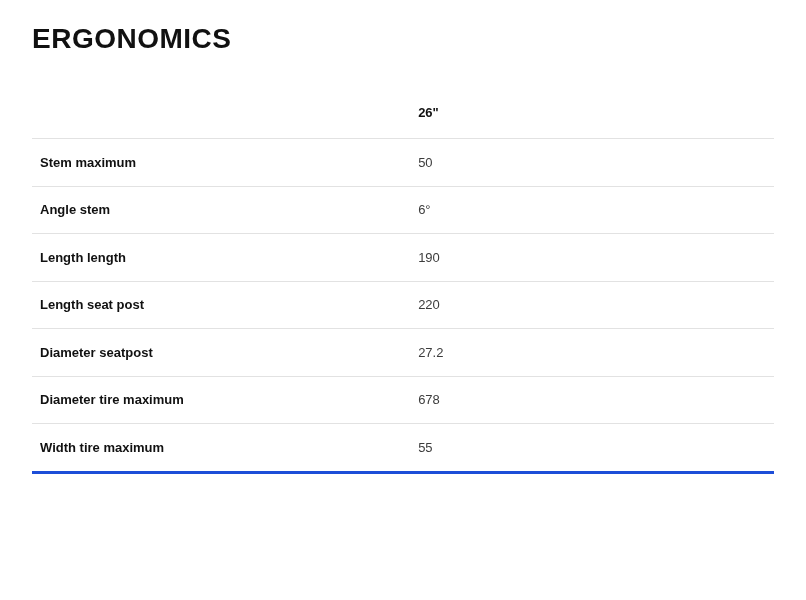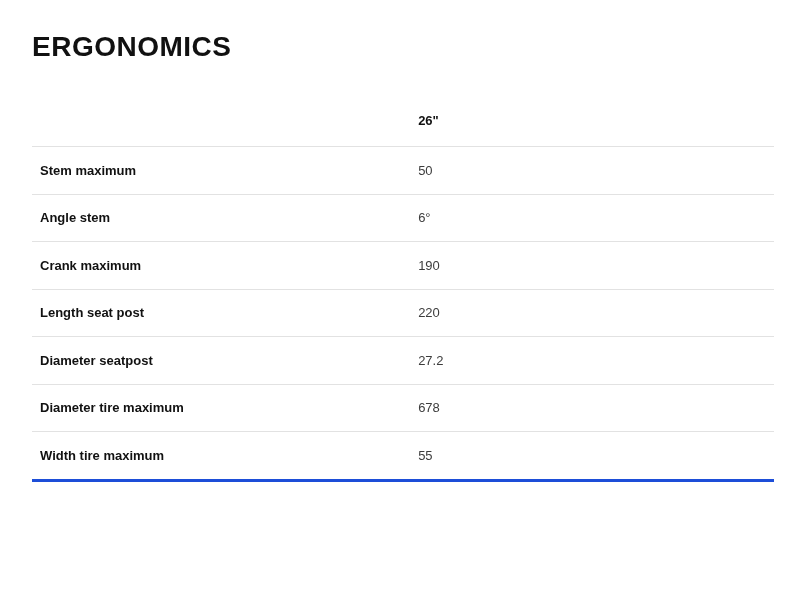--- a/index.html
+++ b/index.html
@@ -12,21 +12,21 @@
     background: #ffffff;
     font-family: "Liberation Sans", sans-serif;
     color: #1a1a1a;
     overflow: hidden;
   }
   .page {
     position: relative;
     width: 806px;
     height: 600px;
     box-sizing: border-box;
-    padding: 8px 32px;
+    padding: 0 32px;
   }
   .page-title {
     font-size: 28px;
     font-weight: bold;
     letter-spacing: 0.5px;
     text-transform: uppercase;
     color: #111111;
     margin: 0;
     padding-top: 22px;
     padding-bottom: 0;
@@ -104,21 +104,21 @@
     <tbody>
       <tr>
         <td class="cell-label">Stem maximum</td>
         <td class="cell-value">50</td>
       </tr>
       <tr>
         <td class="cell-label">Angle stem</td>
         <td class="cell-value">6°</td>
       </tr>
       <tr>
-        <td class="cell-label">Crank maximum</td>
+        <td class="cell-label">Length length</td>
         <td class="cell-value">190</td>
       </tr>
       <tr>
         <td class="cell-label">Length seat post</td>
         <td class="cell-value">220</td>
       </tr>
       <tr>
         <td class="cell-label">Diameter seatpost</td>
         <td class="cell-value">27.2</td>
       </tr>

